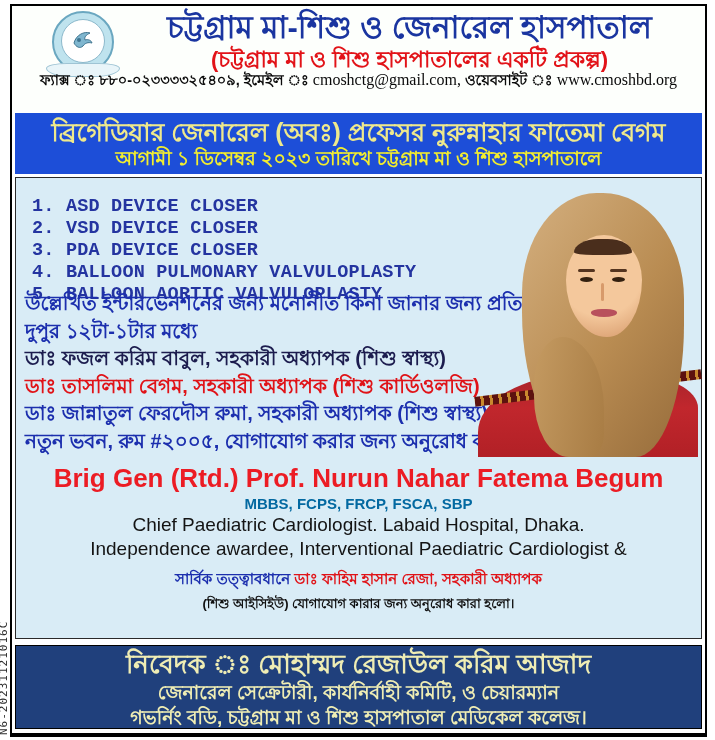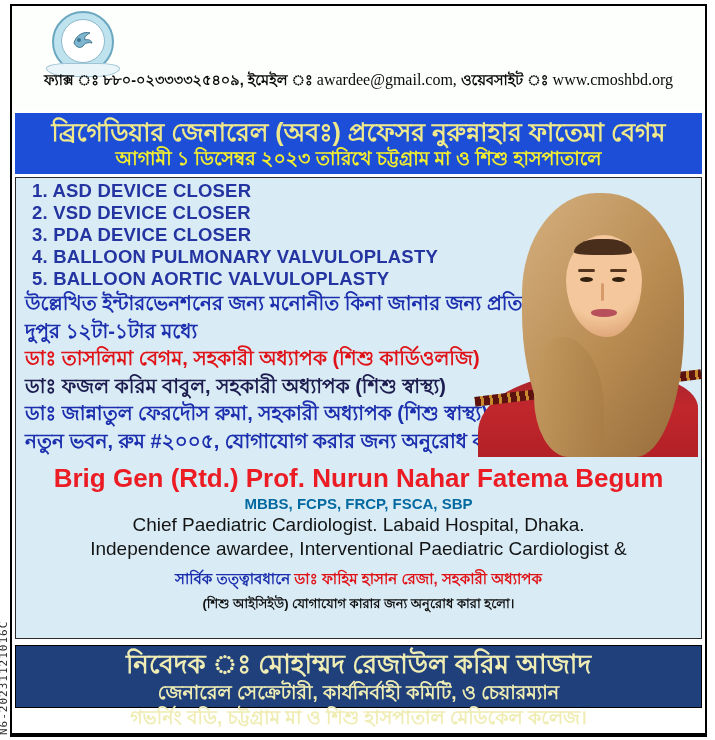--- a/index.html
+++ b/index.html
@@ -28,21 +28,21 @@
 
   
   .banner1 { position:absolute; left:3px; top:107px; width:687px; height:61px; background:#1d4ed8;
              text-align:center; padding-top:4px; }
   .banner1-l1 { font-size:25px; font-weight:bold; color:#efe98c; line-height:30px; }
   .banner1-l2 { font-size:19px; font-weight:bold; color:#f3ee2e; line-height:24px; }
 
   
   .content { position:absolute; left:3px; top:171px; width:687px; height:462px;
              background:#d9ecf6; border:1px solid #2a2a2a; }
-  .proc-list { position:absolute; left:16px; top:2px; }
+  .proc-list { position:absolute; left:16px; top:18px;font-family:Liberation Mono, monospace; }
   .proc-item { font-size:18.5px; font-weight:bold; color:#2434a0; line-height:22px; letter-spacing:0.2px; }
   .notice { position:absolute; left:9px; top:112px; width:520px; }
   .bn-line { font-size:20px; font-weight:bold; line-height:27.5px; white-space:nowrap; }
   .c-blue { color:#1c2fae; }
   .c-dark { color:#1c1c4e; }
   .c-red  { color:#e01318; }
 
   .profile { position:absolute; left:0; top:285px; width:100%; text-align:center; }
   .profile-name { font-size:26px; font-weight:bold; color:#ec1c24; line-height:31px; }
   .profile-deg { font-size:15px; font-weight:bold; color:#0369a1; line-height:19px; }
@@ -69,21 +69,21 @@
   .ph-hairline { position:absolute; left:100px; top:52px; width:58px; height:16px;
                  background:#4a2e1c; border-radius:50% 50% 40% 40%/100% 100% 20% 20%; }
   .ph-brow-l { position:absolute; left:104px; top:82px; width:17px; height:3px; background:#54341f; border-radius:2px; }
   .ph-brow-r { position:absolute; left:136px; top:82px; width:17px; height:3px; background:#54341f; border-radius:2px; }
   .ph-eye-l { position:absolute; left:106px; top:90px; width:13px; height:5px; background:#33200f; border-radius:50%; }
   .ph-eye-r { position:absolute; left:138px; top:90px; width:13px; height:5px; background:#33200f; border-radius:50%; }
   .ph-nose { position:absolute; left:127px; top:96px; width:3px; height:18px; background:#d79a6b; border-radius:2px; }
   .ph-lips { position:absolute; left:117px; top:122px; width:26px; height:8px; background:#b8505c; border-radius:50% 50% 60% 60%; }
 
   
-  .banner2 { position:absolute; left:3px; top:639px; width:687px; height:63px; background:#20407c;
+  .banner2 { position:absolute; left:3px; top:639px; width:687px; height:84px; background:#20407c;
              border:1px solid #000; text-align:center; padding-top:3px; }
   .banner2-l1 { font-size:26px; font-weight:bold; color:#efedb4; line-height:31px; }
   .banner2-l2 { font-size:19px; font-weight:bold; color:#efedb4; line-height:25px; }
 
   .side-code { position:absolute; left:-3px; top:735px; transform:rotate(-90deg); transform-origin:left top;
                font-family:"DejaVu Sans Mono","Liberation Mono",monospace; font-size:11px; color:#2c2c2c; letter-spacing:1px; }
 </style>
 </head>
 <body>
 
@@ -93,25 +93,29 @@
     <div class="header">
       <div class="logo">
         <div class="logo-ring"></div>
         <div class="logo-inner"></div>
         <svg class="logo-bird" viewBox="0 0 26 26">
           <path d="M4 16 C6 8 14 4 20 6 C16 8 14 10 15 13 C18 12 21 13 22 16 C18 15 15 16 13 19 C10 22 6 20 4 16 Z" fill="#7fb6cf" stroke="#3f748f" stroke-width="1"></path>
           <circle cx="9" cy="13" r="2" fill="#3f748f"></circle>
         </svg>
         <div class="logo-ribbon"></div>
       </div>
+      <div class="hdr-text">
+        <div class="hdr-title">চট্টগ্রাম মা-শিশু ও জেনারেল হাসপাতাল</div>
+        <div class="hdr-sub">(চট্টগ্রাম মা ও শিশু হাসপাতালের একটি প্রকল্প)</div>
+      </div>
       <div class="hdr-contact">
         <div>
           <span>ফ্যাক্স ঃ ৮৮০-০২৩৩৩৩২৫৪০৯,</span>
           <span>ইমেইল ঃ</span>
-          <span class="serif">awardee@gmail.com,</span>
+          <span class="serif">cmoshctg@gmail.com,</span>
           <span>ওয়েবসাইট ঃ</span>
           <span class="serif">www.cmoshbd.org</span>
         </div>
       </div>
     </div>
 
     <div class="banner1">
       <div class="banner1-l1">ব্রিগেডিয়ার জেনারেল (অবঃ) প্রফেসর নুরুন্নাহার ফাতেমা বেগম</div>
       <div class="banner1-l2">আগামী ১ ডিসেম্বর ২০২৩ তারিখে চট্টগ্রাম মা ও শিশু হাসপাতালে</div>
     </div>
@@ -121,22 +125,22 @@
         <div class="proc-item">1. ASD DEVICE CLOSER</div>
         <div class="proc-item">2. VSD DEVICE CLOSER</div>
         <div class="proc-item">3. PDA DEVICE CLOSER</div>
         <div class="proc-item">4. BALLOON PULMONARY VALVULOPLASTY</div>
         <div class="proc-item">5. BALLOON AORTIC VALVULOPLASTY</div>
       </div>
 
       <div class="notice">
         <div class="bn-line c-blue">উল্লেখিত ইন্টারভেনশনের জন্য মনোনীত কিনা জানার জন্য প্রতিদিন</div>
         <div class="bn-line c-blue">দুপুর ১২টা-১টার মধ্যে</div>
+        <div class="bn-line c-dark">ডাঃ ফজল করিম বাবুল, সহকারী অধ্যাপক (শিশু স্বাস্থ্য)</div>
         <div class="bn-line c-red">ডাঃ তাসলিমা বেগম, সহকারী অধ্যাপক (শিশু কার্ডিওলজি)</div>
-        <div class="bn-line c-dark">ডাঃ ফজল করিম বাবুল, সহকারী অধ্যাপক (শিশু স্বাস্থ্য)</div>
         <div class="bn-line c-blue">ডাঃ জান্নাতুল ফেরদৌস রুমা, সহকারী অধ্যাপক (শিশু স্বাস্থ্য)</div>
         <div class="bn-line c-blue">নতুন ভবন, রুম #২০০৫, যোগাযোগ করার জন্য অনুরোধ করা হলো।</div>
       </div>
 
       <div class="photo">
         <div class="ph-dress"></div>
         <div class="ph-dress-band"></div>
         <div class="ph-hijab"></div>
         <div class="ph-face"></div>
         <div class="ph-hairline"></div>

